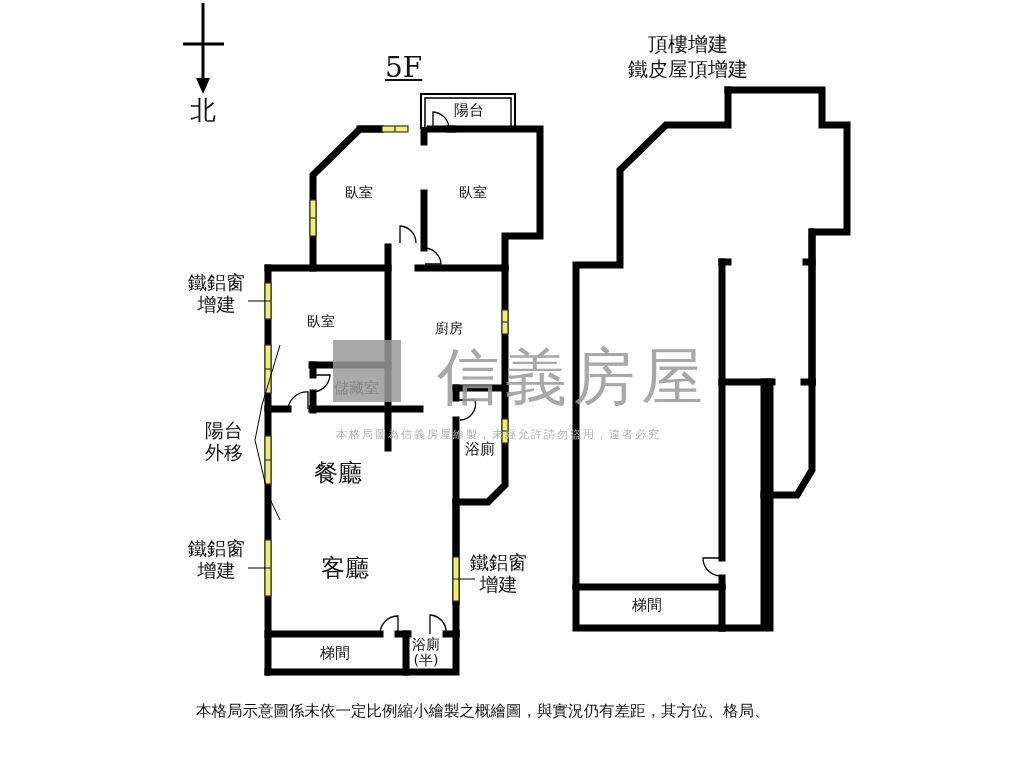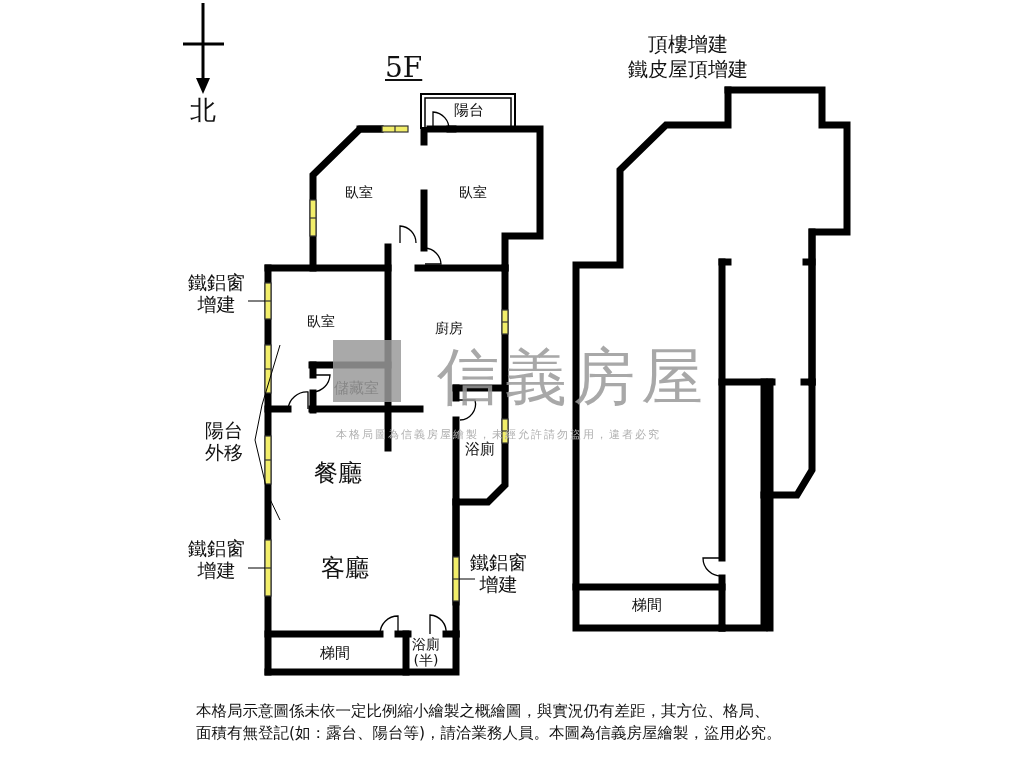--- a/index.html
+++ b/index.html
@@ -174,14 +174,13 @@
   <div>鐵皮屋頂增建</div>
 </div>
 <div class="lbl room-sm" style="left:632px;top:597px;">梯間</div>
 
 <div class="wm-logo"></div>
 <div class="wm-big">信義房屋</div>
 <div class="wm-small">本格局圖為信義房屋繪製，未經允許請勿盜用，違者必究</div>
 
 <div class="disclaimer">
   <div>本格局示意圖係未依一定比例縮小繪製之概繪圖，與實況仍有差距，其方位、格局、</div>
-  <div>面積有無登記(如：露台、陽台等)，請洽業務人員。本圖為信義房屋繪製，盜用必究。</div>
 </div>
 
 </body></html>

